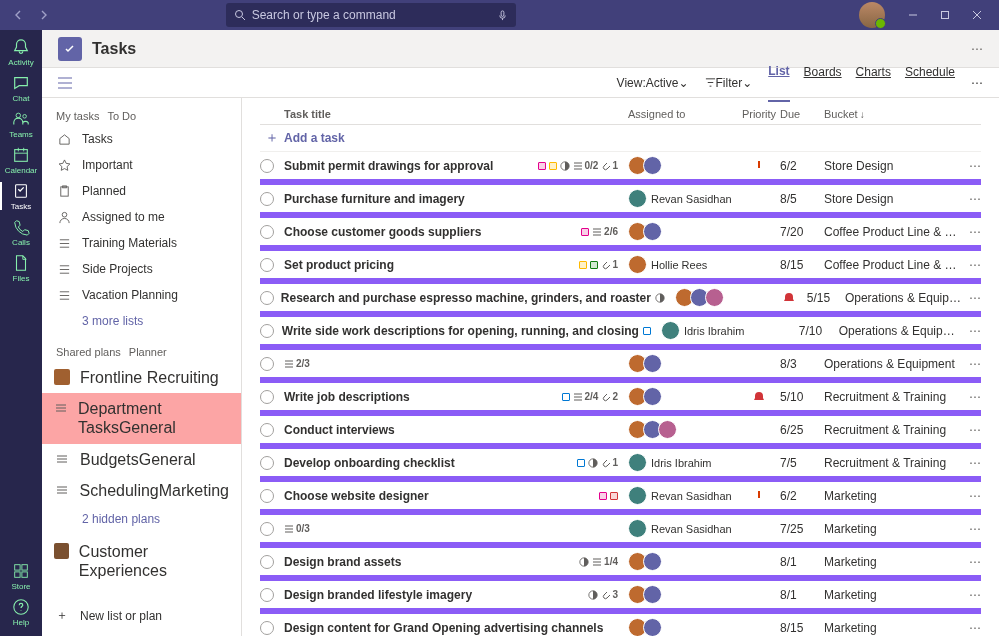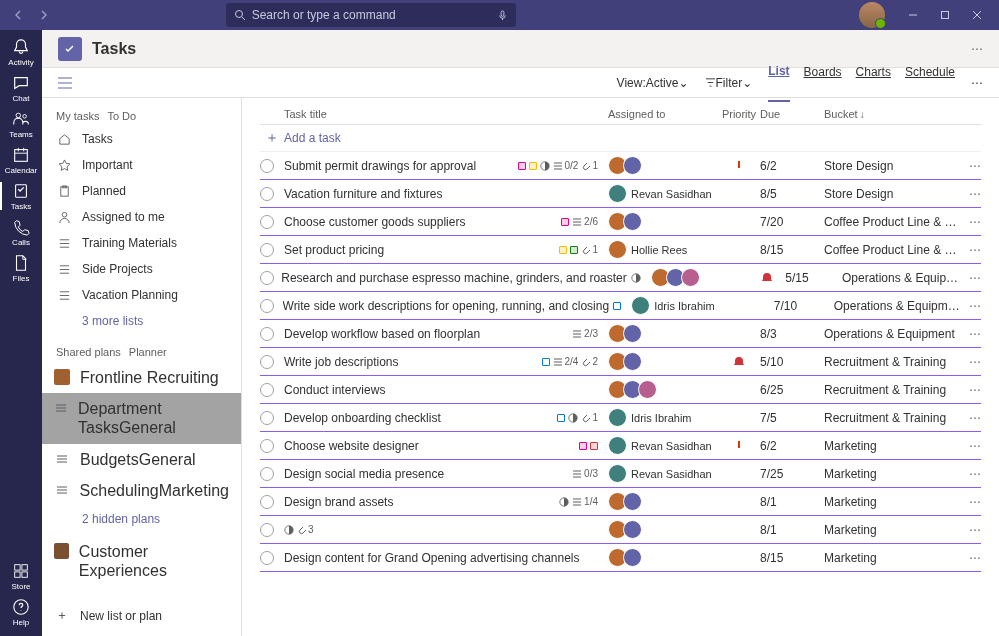--- a/index.html
+++ b/index.html
@@ -12,21 +12,21 @@
 .searchbox { flex: 0 0 290px; height: 24px; margin: 0 auto; background: #2d2c5a; border-radius: 3px; display: flex; align-items: center; padding: 0 8px; gap: 6px; }
 .searchbox input { flex: 1; background: transparent; border: none; color: #f97316; font-size: 12px; outline: none; }
 .searchbox input::placeholder { color: #c8c8e0; }
 .title-right { display: flex; align-items: center; gap: 4px; margin-left: auto; }
 .avatar-main { width: 26px; height: 26px; border-radius: 50%; background: linear-gradient(#b86, #864); position: relative; margin-right: 10px; }
 .avatar-main::after { content: ""; position: absolute; bottom: -1px; right: -1px; width: 9px; height: 9px; border-radius: 50%; background: #6bb700; border: 1.5px solid #41407a; }
 .win-btn { width: 28px; height: 24px; display: flex; align-items: center; justify-content: center; color: #c8c8e0; cursor: pointer; }
 
 
 .rail { position: absolute; top: 30px; left: 0; width: 42px; height: calc(100% - 30px); background: #27264c; display: flex; flex-direction: column; align-items: center; padding-top: 4px; }
-.rail-item { width: 42px; height: 36px; display: flex; flex-direction: column; align-items: center; justify-content: center; color: #ffffff; cursor: pointer; position: relative; }
+.rail-item { width: 42px; height: 36px; display: flex; flex-direction: column; align-items: center; justify-content: center; color: #86efac; cursor: pointer; position: relative; }
 .rail-item.active { color: #fff; }
 .rail-item.active::before { content: ""; position: absolute; left: 0; top: 4px; bottom: 4px; width: 2px; background: #fff; }
 .rail-item .lbl { font-size: 8px; margin-top: 2px; }
 .rail-bottom { margin-top: auto; margin-bottom: 6px; }
 
 
 .header { position: absolute; top: 30px; left: 42px; right: 0; height: 38px; background: #f3f2f1; display: flex; align-items: center; padding: 0 16px; border-bottom: 1px solid #e1dfdd; }
 .header-icon { width: 24px; height: 24px; background: #6264a7; border-radius: 3px; display: flex; align-items: center; justify-content: center; color: #fff; margin-right: 10px; }
 .header-title { font-size: 16px; font-weight: 600; }
 .header-more { margin-left: auto; color: #605e5c; cursor: pointer; }
@@ -43,36 +43,36 @@
 
 .sidebar { position: absolute; top: 98px; left: 42px; width: 200px; bottom: 0; border-right: 1px solid #e1dfdd; overflow: hidden; display: flex; flex-direction: column; }
 .sidebar-body { flex: 1; overflow: auto; padding-top: 8px; }
 .sidebar-head { font-size: 11px; color: #605e5c; padding: 4px 14px; }
 .sidebar-head span:nth-child(2) { margin-left: 8px; }
 .sb-item { display: flex; align-items: center; gap: 10px; padding: 6px 14px; cursor: pointer; }
 .sb-item .ico { width: 16px; color: #605e5c; display: flex; justify-content: center; }
 .sb-item .txt { font-size: 12px; }
 .sb-link { color: #6264a7; font-size: 12px; padding: 6px 14px 6px 40px; cursor: pointer; }
 .sb-plan { display: flex; align-items: flex-start; gap: 10px; padding: 6px 12px; cursor: pointer; }
-.sb-plan.selected { background: #a3a3a3; }
+.sb-plan.selected { background: #fca5a5; }
 .sb-plan .badge { width: 16px; height: 16px; border-radius: 2px; background: #888; font-size: 9px; color: #fff; display: flex; align-items: center; justify-content: center; margin-top: 1px; }
 .sb-plan .txt { font-size: 16px; line-height: 1.2; }
 .hidden-teams { font-size: 11px; color: #605e5c; padding: 12px 14px; cursor: pointer; }
 .sidebar-foot { padding: 12px 14px; display: flex; align-items: center; gap: 10px; border-top: none; cursor: pointer; color: #323130; }
 .sidebar-foot .ico { width: 14px; }
 
 
 .main { position: absolute; top: 98px; left: 242px; right: 0; bottom: 0; overflow: auto; padding: 0 18px; }
-.thead, .trow, .addrow { display: flex; align-items: center; min-height: 22px; border-bottom: 1px solid #8b5cf6; padding: 4px 0; }
+.thead, .trow, .addrow { display: flex; align-items: center; min-height: 22px; border-bottom: 6px solid #8b5cf6; padding: 4px 0; }
 .thead { font-size: 11px; color: #605e5c; border-bottom: 1px solid #e1dfdd; padding-top: 10px; }
 .col-ck { width: 24px; }
-.col-title { flex: 1; padding-right: 10px; display: flex; align-items: center; gap: 4px; }
+.col-title { flex: 1; padding-right: 10px; display: flex; align-items: center; gap: 4px; font-weight: bold; }
 .col-assigned { width: 110px; display: flex; align-items: center; gap: 4px; }
 .col-pri { width: 42px; display: flex; justify-content: center; }
-.col-due { width: 64px; }
+.col-due { width: 44px; }
 .col-bucket { width: 135px; overflow: hidden; text-overflow: ellipsis; white-space: nowrap; }
 .col-more { width: 22px; color: #605e5c; cursor: pointer; display: flex; justify-content: flex-end; }
 .radio { width: 14px; height: 14px; border: 1px solid #a19f9d; border-radius: 50%; cursor: pointer; }
 .addrow { color: #6264a7; border-bottom: 1px solid #f0efed; }
 .addrow .col-ck { color: #6264a7; display: flex; justify-content: center; font-size: 14px; }
 .trow { font-size: 12px; }
 .task-title { flex: 1; overflow: hidden; text-overflow: ellipsis; white-space: nowrap; }
 .badges { display: flex; align-items: center; gap: 3px; }
 .cat { width: 8px; height: 8px; border-radius: 1px; border: 1px solid; }
 .cat.pink { border-color: #e3008c; background: #f9cfe7; }
@@ -437,21 +437,21 @@
         </div>
     <div class="col-due">6/2</div>
     <div class="col-bucket">Store Design</div>
     <div class="col-more">⋯</div>
       </div>
       <div class="trow">
         <div class="col-ck">
           <div class="radio"></div>
         </div>
     <div class="col-title">
-          <span class="task-title">Vacation furniture and fixtures</span>
+          <span class="task-title">Purchase furniture and imagery</span>
           <span class="badges"></span>
         </div>
     <div class="col-assigned">
           <div class="avatars">
             <div class="av" style="background:#3f807c"></div>
           </div>
           <span class="assignee-name">Revan Sasidhan</span>
         </div>
     <div class="col-pri"></div>
     <div class="col-due">8/5</div>
@@ -559,21 +559,20 @@
     <div class="col-pri"></div>
     <div class="col-due">7/10</div>
     <div class="col-bucket">Operations &amp; Equipment</div>
     <div class="col-more">⋯</div>
       </div>
       <div class="trow">
         <div class="col-ck">
           <div class="radio"></div>
         </div>
     <div class="col-title">
-          <span class="task-title">Develop workflow based on floorplan</span>
           <span class="badges">
             <span class="ckl"><svg width="10" height="10" viewBox="0 0 10 10">
                 <path d="M1 2h8M1 5h8M1 8h8" stroke="currentColor"></path>
               </svg>2/3</span>
           </span>
         </div>
     <div class="col-assigned">
           <div class="avatars">
             <div class="av" style="background:#be6a2f"></div>
             <div class="av" style="background:#6264a7"></div>
@@ -693,21 +692,20 @@
         </div>
     <div class="col-due">6/2</div>
     <div class="col-bucket">Marketing</div>
     <div class="col-more">⋯</div>
       </div>
       <div class="trow">
         <div class="col-ck">
           <div class="radio"></div>
         </div>
     <div class="col-title">
-          <span class="task-title">Design social media presence</span>
           <span class="badges">
             <span class="ckl"><svg width="10" height="10" viewBox="0 0 10 10">
                 <path d="M1 2h8M1 5h8M1 8h8" stroke="currentColor"></path>
               </svg>0/3</span>
           </span>
         </div>
     <div class="col-assigned">
           <div class="avatars">
             <div class="av" style="background:#3f807c"></div>
           </div>
@@ -745,20 +743,21 @@
     <div class="col-pri"></div>
     <div class="col-due">8/1</div>
     <div class="col-bucket">Marketing</div>
     <div class="col-more">⋯</div>
       </div>
       <div class="trow">
         <div class="col-ck">
           <div class="radio"></div>
         </div>
     <div class="col-title">
+          <span class="task-title">Design branded lifestyle imagery</span>
           <span class="badges">
             <span class="prog">
               <svg viewBox="0 0 12 12">
                 <circle cx="6" cy="6" r="5" stroke="#605e5c" fill="none"></circle>
                 <path d="M6 1a5 5 0 010 10z" fill="#605e5c"></path>
               </svg>
             </span>
             <span class="att"><svg width="10" height="10" viewBox="0 0 10 10">
                 <path d="M6 2L3 5a2 2 0 003 3l3-3" stroke="currentColor" fill="none"></path>
               </svg>3</span>

